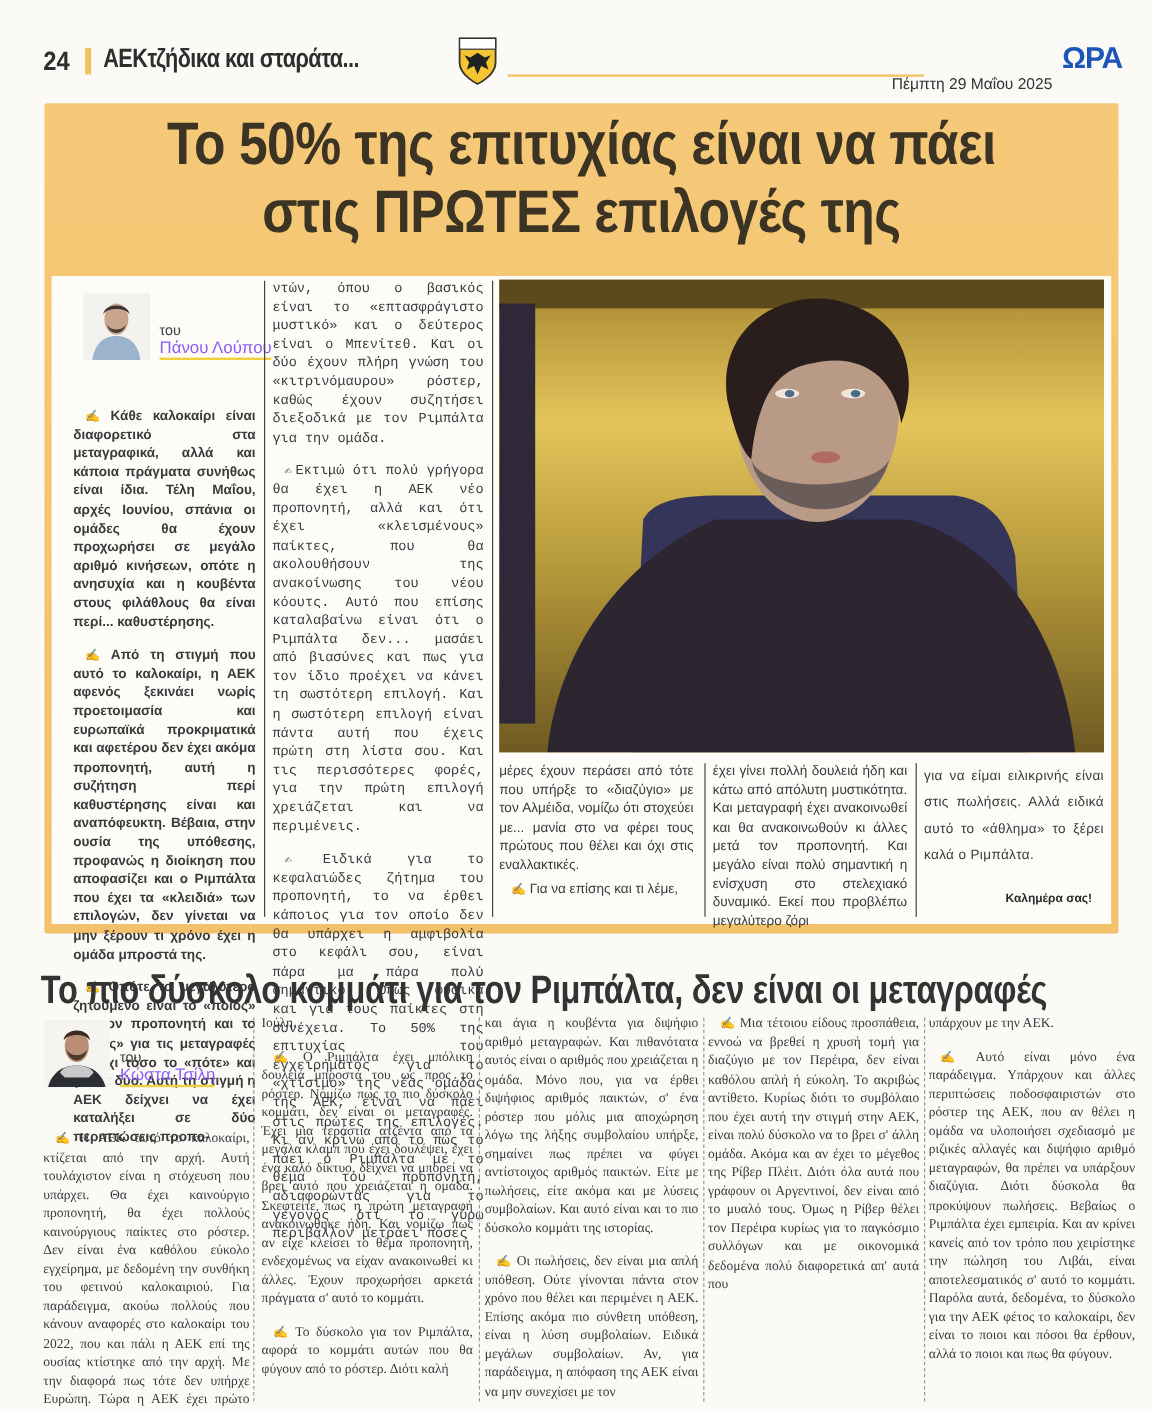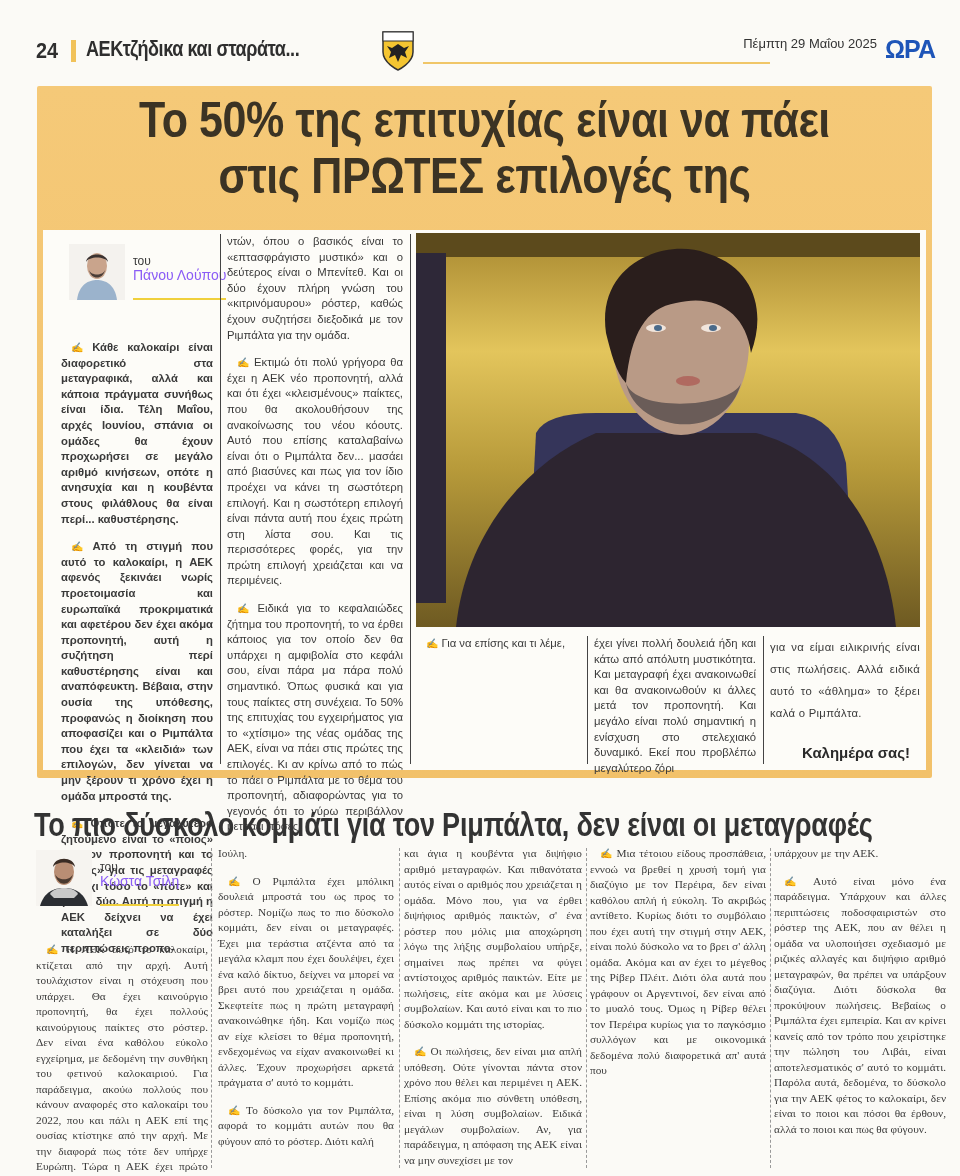--- a/index.html
+++ b/index.html
@@ -6,40 +6,40 @@
   html, body { width: 960px; height: 1176px; background: #fbfaf6; overflow: hidden; }
   body { position: relative; font-family: "Liberation Sans", sans-serif; color: #2a2a2a; }
 
   
   .masthead { position: absolute; left: 30px; top: 30px; width: 905px; height: 42px; }
   .page-num { position: absolute; left: 6px; top: 8px; font-family: "Liberation Sans Narrow", "Liberation Sans", sans-serif; font-weight: 700; font-size: 22px; color: #2f2f2f; transform: scaleX(0.9); transform-origin: left; }
   .page-bar { position: absolute; left: 41px; top: 10px; width: 5px; height: 22px; background: #f1c25a; }
   .section-title { position: absolute; left: 56px; top: 6px; font-weight: 700; font-size: 22px; color: #2e2e2e; transform: scaleX(0.82); transform-origin: left; white-space: nowrap; letter-spacing: -0.5px; }
   .crest { position: absolute; left: 351px; top: 0px; width: 34px; height: 42px; }
   .mast-line { position: absolute; left: 393px; right: 165px; top: 32px; height: 2px; background: #f0c668; }
-  .date { position: absolute; right: 58px; top: 6px; font-size: 13px; color: #333; white-space: nowrap; margin-left: 42px; }
+  .date { position: absolute; right: 58px; top: 32px; font-size: 13px; color: #333; white-space: nowrap; margin-left: 42px; }
   .brand { position: absolute; right: 0; top: 5px; font-size: 25px; font-weight: 700; color: #1e55b8; letter-spacing: -1px; text-align: center; }
 
   
   .headline-box { position: absolute; left: 37px; top: 86px; width: 895px; height: 692px; background: linear-gradient(180deg,#f5c978 0%, #f2c16a 100%); border-radius: 2px; }
   .headline { position: absolute; left: 0; right: 0; top: 6px; text-align: center; font-family: "Liberation Sans Narrow", "Liberation Sans", sans-serif; font-weight: 700; font-size: 50px; line-height: 56px; color: #3b3324; transform: scaleX(0.86); letter-spacing: -0.5px; }
   .inner { position: absolute; left: 6px; top: 144px; width: 883px; height: 540px; background: #fdfcf8; }
 
   .author { position: absolute; display: flex; align-items: flex-end; }
   .author-photo { width: 56px; height: 56px; position: relative; overflow: hidden; }
-  .author-text { margin-left: 8px; padding-bottom: 16px; border-bottom: 2px solid #f0d03c; font-size: 12px; line-height: 14px; color: #3a3a3a; }
+  .author-text { margin-left: 8px; padding-bottom: 2px; border-bottom: 2px solid #f0d03c; font-size: 12px; line-height: 14px; color: #3a3a3a; }
   .author-text .by { display: block; }
   .author-text .name { display: block; font-size: 14px; color: #8b5cf6; }
 
   .col { position: absolute; font-size: 11.3px; line-height: 15.6px; color: #3a3a3a; text-align: justify; }
   .col p { margin-bottom: 12px; }
   .col p.ind { text-indent: 10px; }
   .pen { font-size: 10px; color: #666; margin-right: 3px; }
   .vrule { position: absolute; width: 1px; background: #444; }
-  .signoff { position: absolute; font-weight: 700; font-size: 15px; color: #2a2a2a; }
+  .signoff { position: absolute; font-weight: 700; font-size: 10px; color: #2a2a2a; }
 
   .photo { position: absolute; left: 373px; top: 3px; width: 504px; height: 394px; overflow: hidden; background: #8a6a2a; }
 
   
   .headline2 { position: absolute; left: 34px; top: 806px; width: 900px; font-family: "Liberation Sans Narrow", "Liberation Sans", sans-serif; font-weight: 700; font-size: 33px; line-height: 38px; color: #333; transform: scaleX(0.82); transform-origin: left; white-space: nowrap; letter-spacing: -0.3px; }
   .col2 { position: absolute; font-size: 11.3px; line-height: 15.5px; color: #3a3a3a; text-align: justify; }
   .col2 p { margin-bottom: 12px; font-family: Liberation Serif, serif; }
   .col2 p.ind { text-indent: 10px; }
   .vrule2 { position: absolute; width: 1px; border-left: 1px dashed #999; }
 </style>
@@ -83,21 +83,21 @@
       </div>
     </div>
 
     <div class="col" style="left:18px; top:110px; width:152px;font-weight:bold;">
       <p class="ind"><span class="pen">✍</span><span>Κάθε καλοκαίρι είναι διαφορετικό στα μεταγραφικά, αλλά και κάποια πράγματα συνήθως είναι ίδια. Τέλη Μαΐου, αρχές Ιουνίου, σπάνια οι ομάδες θα έχουν προχωρήσει σε μεγάλο αριθμό κινήσεων, οπότε η ανησυχία και η κουβέντα στους φιλάθλους θα είναι περί... καθυστέρησης.</span></p>
       <p class="ind"><span class="pen">✍</span><span>Από τη στιγμή που αυτό το καλοκαίρι, η ΑΕΚ αφενός ξεκινάει νωρίς προετοιμασία και ευρωπαϊκά προκριματικά και αφετέρου δεν έχει ακόμα προπονητή, αυτή η συζήτηση περί καθυστέρησης είναι και αναπόφευκτη. Βέβαια, στην ουσία της υπόθεσης, προφανώς η διοίκηση που αποφασίζει και ο Ριμπάλτα που έχει τα «κλειδιά» των επιλογών, δεν γίνεται να μην ξέρουν τι χρόνο έχει η ομάδα μπροστά της.</span></p>
       <p class="ind"><span class="pen">✍</span><span>Οπότε το μεγαλύτερο ζητούμενο είναι το «ποιος» για τον προπονητή και το «ποιες» για τις μεταγραφές και όχι τόσο το «πότε» και για τα δύο. Αυτή τη στιγμή η ΑΕΚ δείχνει να έχει καταλήξει σε δύο περιπτώσεις προπο-</span></p>
     </div>
     <div class="vrule" style="left:177px; top:4px; height:530px;"></div>
 
-    <div class="col" style="left:184px; top:4px; width:176px;">
+    <div class="col" style="left:184px; top:4px; width:176px;font-family:Liberation Mono, monospace;">
       <p><span>ντών, όπου ο βασικός είναι το «επτασφράγιστο μυστικό» και ο δεύτερος είναι ο Μπενίτεθ. Και οι δύο έχουν πλήρη γνώση του «κιτρινόμαυρου» ρόστερ, καθώς έχουν συζητήσει διεξοδικά με τον Ριμπάλτα για την ομάδα.</span></p>
       <p class="ind"><span class="pen">✍</span><span>Εκτιμώ ότι πολύ γρήγορα θα έχει η ΑΕΚ νέο προπονητή, αλλά και ότι έχει «κλεισμένους» παίκτες, που θα ακολουθήσουν της ανακοίνωσης του νέου κόουτς. Αυτό που επίσης καταλαβαίνω είναι ότι ο Ριμπάλτα δεν... μασάει από βιασύνες και πως για τον ίδιο προέχει να κάνει τη σωστότερη επιλογή. Και η σωστότερη επιλογή είναι πάντα αυτή που έχεις πρώτη στη λίστα σου. Και τις περισσότερες φορές, για την πρώτη επιλογή χρειάζεται και να περιμένεις.</span></p>
       <p class="ind"><span class="pen">✍</span><span>Ειδικά για το κεφαλαιώδες ζήτημα του προπονητή, το να έρθει κάποιος για τον οποίο δεν θα υπάρχει η αμφιβολία στο κεφάλι σου, είναι πάρα μα πάρα πολύ σημαντικό. Όπως φυσικά και για τους παίκτες στη συνέχεια. Το 50% της επιτυχίας του εγχειρήματος για το «χτίσιμο» της νέας ομάδας της ΑΕΚ, είναι να πάει στις πρώτες της επιλογές. Κι αν κρίνω από το πώς το πάει ο Ριμπάλτα με το θέμα του προπονητή, αδιαφορώντας για το γεγονός ότι το γύρω περιβάλλον μετράει πόσες</span></p>
     </div>
     <div class="vrule" style="left:367px; top:4px; height:530px;"></div>
 
     <div class="photo">
       <svg width="504" height="394" viewBox="0 0 504 394">
         <defs>
           <linearGradient id="bg" x1="0" y1="0" x2="0" y2="1">
@@ -117,20 +117,21 @@
         <path d="M210 150 C220 200 310 210 325 150 C315 175 220 180 210 150 Z" fill="#6a5c58"></path>
         <ellipse cx="240" cy="95" rx="10" ry="4" fill="#f1e5dc"></ellipse>
         <ellipse cx="295" cy="95" rx="10" ry="4" fill="#f1e5dc"></ellipse>
         <ellipse cx="242" cy="95" rx="4" ry="3" fill="#4a6a8a"></ellipse>
         <ellipse cx="297" cy="95" rx="4" ry="3" fill="#4a6a8a"></ellipse>
         <ellipse cx="272" cy="148" rx="12" ry="5" fill="#b06a60"></ellipse>
       </svg>
     </div>
 
     <div class="col" style="left:373px; top:406px; width:162px;">
+      <p style="margin-bottom:4px;"><span>μέρες έχουν περάσει από τότε που υπήρξε το «διαζύγιο» με τον Αλμέιδα, νομίζω ότι στοχεύει με... μανία στο να φέρει τους πρώτους που θέλει και όχι στις εναλλακτικές.</span></p>
       <p class="ind"><span class="pen">✍</span><span>Για να επίσης και τι λέμε,</span></p>
     </div>
     <div class="vrule" style="left:544px; top:406px; height:128px;"></div>
 
     <div class="col" style="left:551px; top:406px; width:162px;">
       <p><span>έχει γίνει πολλή δουλειά ήδη και κάτω από απόλυτη μυστικότητα. Και μεταγραφή έχει ανακοινωθεί και θα ανακοινωθούν κι άλλες μετά τον προπονητή. Και μεγάλο είναι πολύ σημαντική η ενίσχυση στο στελεχιακό δυναμικό. Εκεί που προβλέπω μεγαλύτερο ζόρι</span></p>
     </div>
     <div class="vrule" style="left:720px; top:406px; height:128px;"></div>
 
     <div class="col" style="left:727px; top:406px; width:150px; line-height:22px; letter-spacing:0.3px;">

